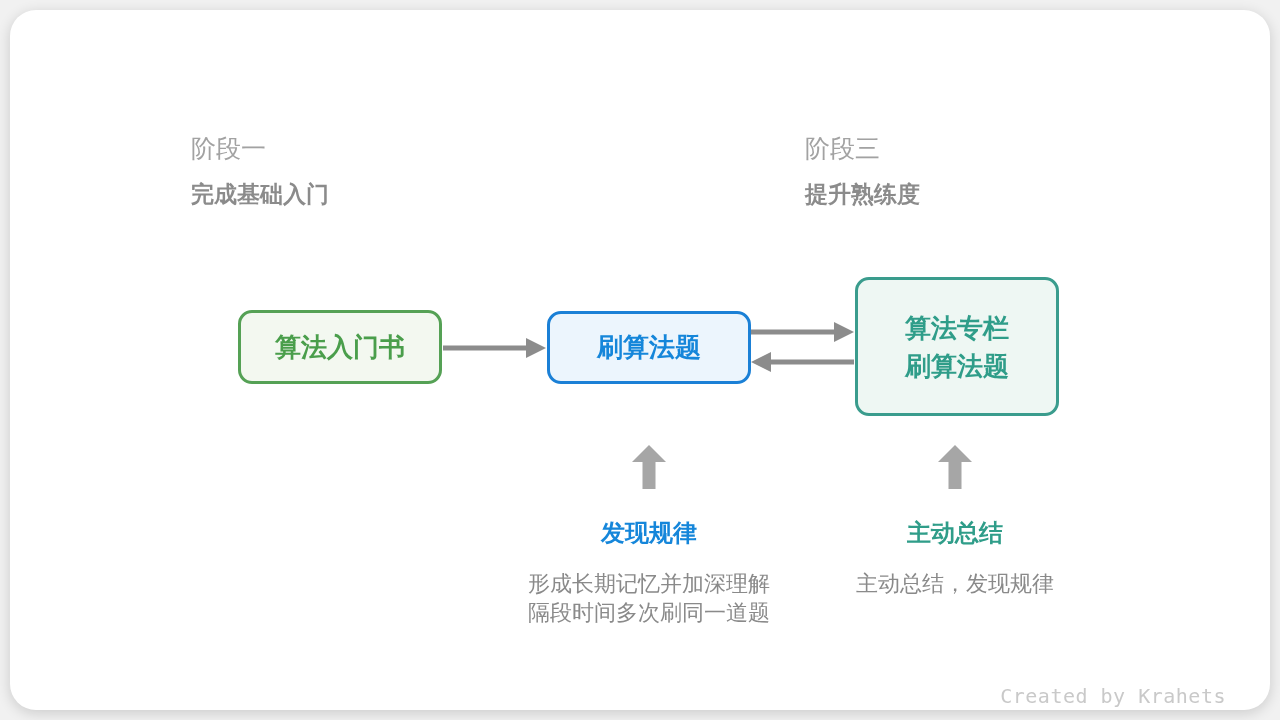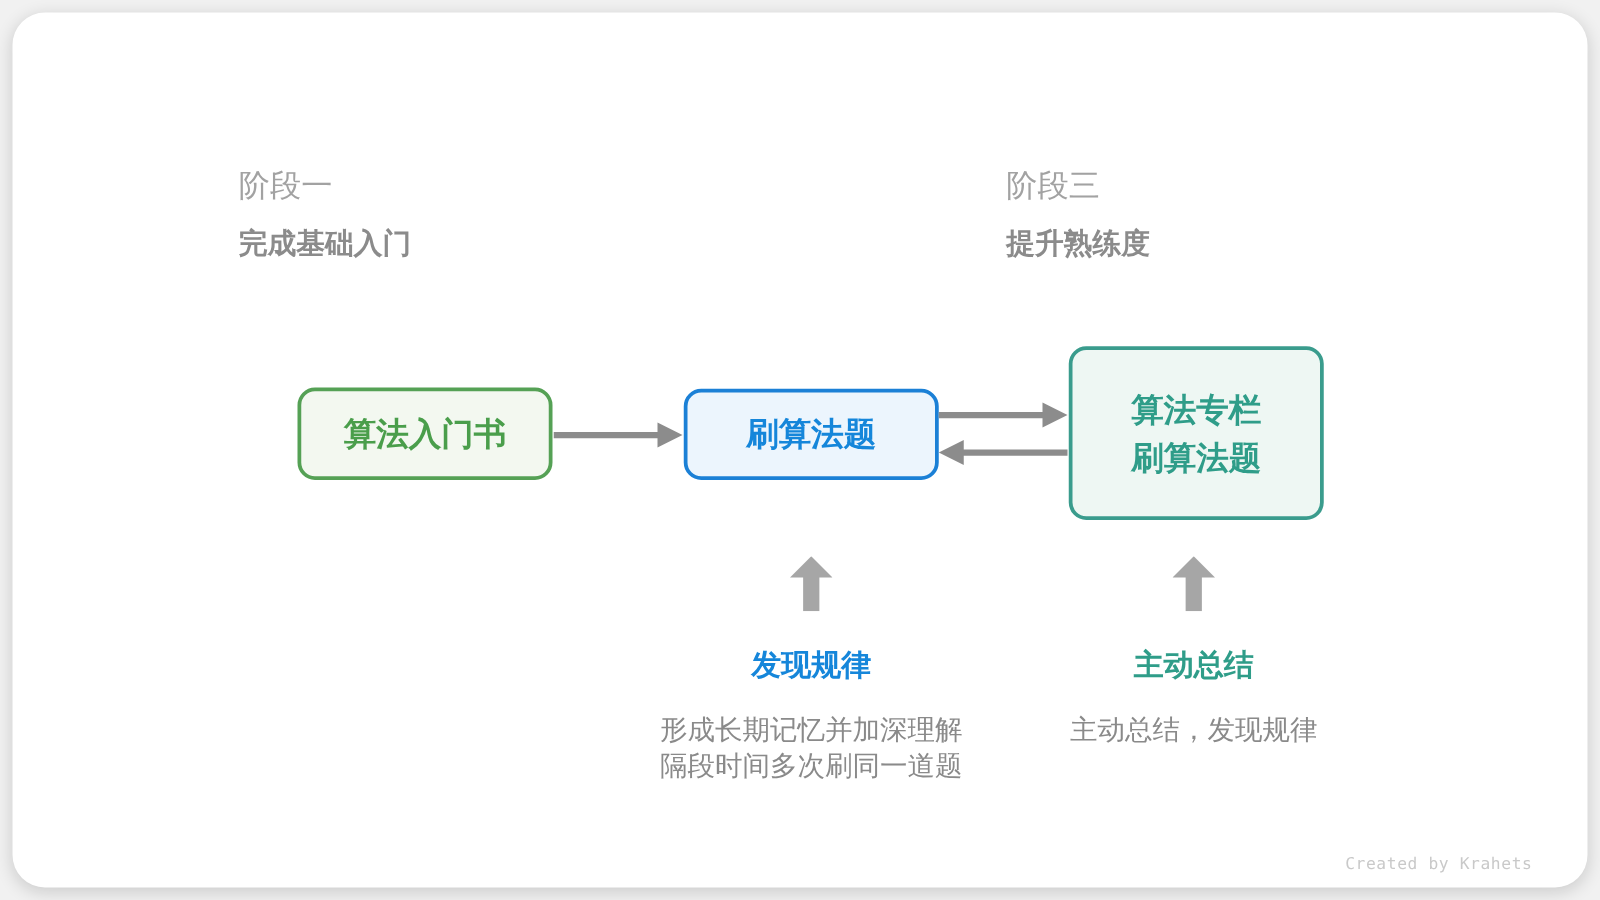--- a/index.html
+++ b/index.html
@@ -67,21 +67,21 @@
   }
   .annotation-blue .annotation-title { color: var(--blue, #1586da); }
   .annotation-teal .annotation-title { color: var(--teal, #2f9d89); }
   .annotation .annotation-desc {
     font-size: 22px; line-height: 29px;
     color: var(--description-gray, #8a8a8a);
   }
   .footer-credit {
     position: absolute; top: 674px; right: 44px;
     font-family: "DejaVu Sans Mono", monospace;
-    font-size: 13px; letter-spacing: 0.5px;
+    font-size: 20px; letter-spacing: 0.5px;
     color: var(--credit-gray, #c9c9c9);
   }
 </style>
 </head>
 <body>
 
 <div class="canvas">
   <div class="card">
 
     <div class="stage stage-1">

